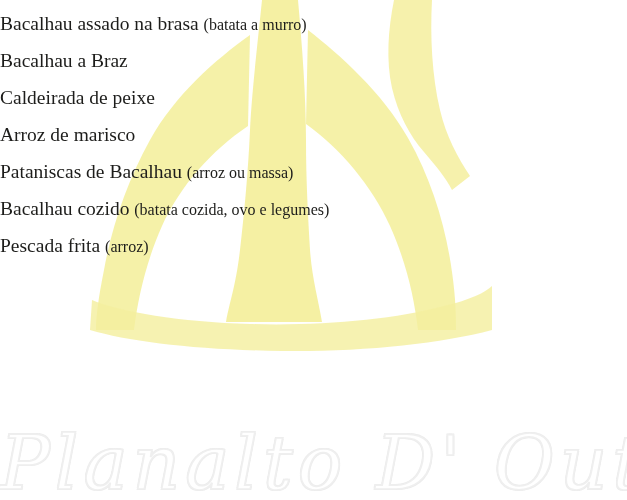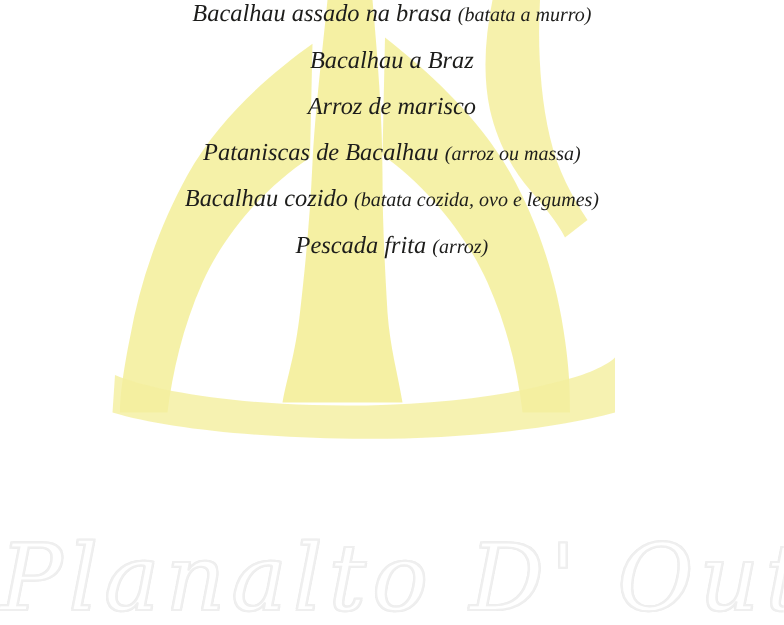--- a/index.html
+++ b/index.html
@@ -23,23 +23,21 @@
     width: 627px;
     height: 500px;
     pointer-events: none;
     z-index: 0;
   }
 
   
   .menu {
     position: relative;
     z-index: 2;
-    padding-top: 2px;
-    text-align: center;
-    font-style: italic;
+    padding-top: 14px;
   }
   .menu-item {
     color: #1d1d1b;
     font-size: 19.5px;
     line-height: 1.0;
     margin: 0 0 17.5px 0;
     white-space: nowrap;
   }
   .menu-item .main {
     font-size: 19.5px;
@@ -100,20 +98,21 @@
 
     <path d="M92 300 C120 312 180 322 250 324 C320 326 392 320 444 306
              C470 300 486 292 492 286 L492 330
              C440 344 360 352 282 351 C200 350 130 342 90 330 Z" opacity="0.8"></path>
   </g>
 </svg>
 
 <div class="menu">
   <div class="menu-item"><span class="main">Bacalhau assado na brasa </span><span class="note">(batata a murro)</span></div>
   <div class="menu-item"><span class="main">Bacalhau a Braz</span><span class="note"></span></div>
+  <div class="menu-item"><span class="main">Caldeirada de peixe</span><span class="note"></span></div>
   <div class="menu-item"><span class="main">Arroz de marisco</span><span class="note"></span></div>
   <div class="menu-item"><span class="main">Pataniscas de Bacalhau </span><span class="note">(arroz ou massa)</span></div>
   <div class="menu-item"><span class="main">Bacalhau cozido </span><span class="note">(batata cozida, ovo e legumes)</span></div>
   <div class="menu-item"><span class="main">Pescada frita </span><span class="note">(arroz)</span></div>
 </div>
 
 <div class="logo-wrap">
   <span class="logo">Planalto D' Outeiro</span>
 </div>
 

